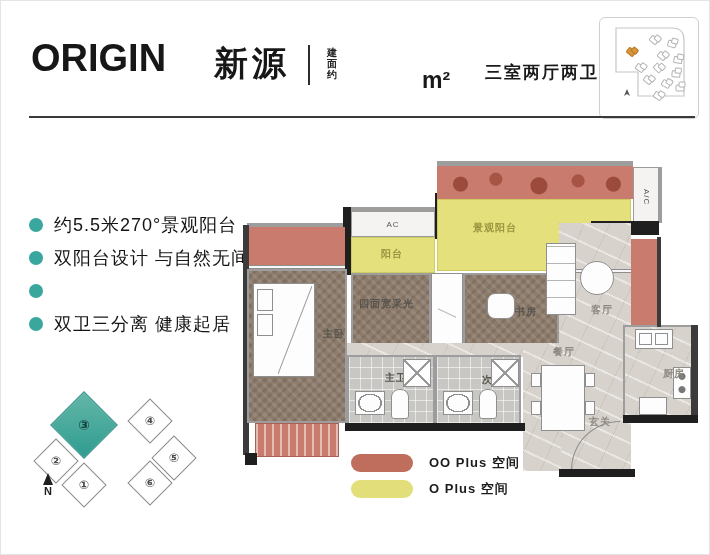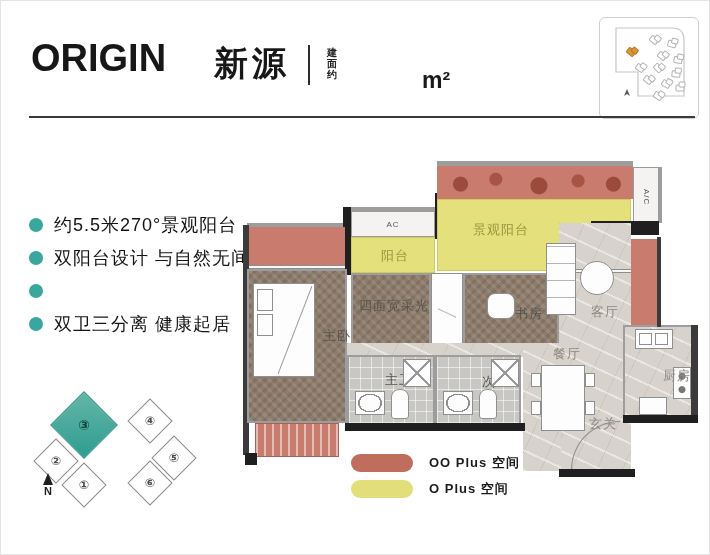--- a/index.html
+++ b/index.html
@@ -51,21 +51,21 @@
   .tile{background-color:#c8c7c4;
         background-image:repeating-linear-gradient(0deg,rgba(255,255,255,.55) 0 1px,transparent 1px 11px),
                          repeating-linear-gradient(90deg,rgba(255,255,255,.55) 0 1px,transparent 1px 11px);
         border:2px solid #9d9d9d;box-sizing:border-box;}
   .ov-red{background:#c97b6e;}
   .ov-yellow{background:#e4e17c;border:1px solid #cfcb5e;box-sizing:border-box;}
   .wall-b{background:#1f1f1f;}
   .wall-g{background:#9d9d9d;}
   .wall-d{background:#3b3b3b;}
   .furn{background:#fdfdfd;border:1px solid #8f8f8f;box-sizing:border-box;position:absolute;}
-  .rlbl{position:absolute;font-size:13px;letter-spacing:1px;color:#57534c;white-space:nowrap;}
+  .rlbl{position:absolute;font-size:10px;letter-spacing:1px;color:#57534c;white-space:nowrap;font-weight:bold;}
   .lbl-yellow{color:#9a943f;}
   .lbl-marble{color:#8e8a82;}
   .plants{background-image:radial-gradient(circle at 12% 55%,#9c4a3c 0 7px,transparent 8px),
           radial-gradient(circle at 30% 40%,#a85444 0 6px,transparent 7px),
           radial-gradient(circle at 52% 60%,#9c4a3c 0 8px,transparent 9px),
           radial-gradient(circle at 72% 45%,#a85444 0 6px,transparent 7px),
           radial-gradient(circle at 90% 55%,#9c4a3c 0 7px,transparent 8px);}
   .hatch{background-image:repeating-linear-gradient(90deg,rgba(255,255,255,.5) 0 2px,transparent 2px 8px);
          border:1px solid #a95f51;box-sizing:border-box;}
   .xmark{background-image:linear-gradient(45deg,transparent calc(50% - 1px),#9a9a9a calc(50% - 1px) calc(50% + 1px),transparent calc(50% + 1px)),
@@ -82,20 +82,21 @@
 </head>
 <body>
 
 <div class="page">
 
   <div class="abs logo">ORIGIN</div>
   <div class="abs cnname">新源</div>
   <div class="abs hdivider"></div>
   <div class="abs areaprefix">建面约</div>
   <div class="abs areaunit">m²</div>
+  <div class="abs layoutdesc">三室两厅两卫</div>
 
   <div class="abs sitemap">
     <svg width="96" height="98" viewBox="0 0 96 98">
       <defs>
         <g id="bldg">
             <rect x="-4" y="-3" width="8" height="6" rx="1"></rect>
             <rect x="-1" y="-6" width="6" height="5" rx="1"></rect>
           </g>
       </defs>
       <path d="M16 10 h56 q12 0 12 12 v56 h-46 v-24 h-22 z" fill="#ffffff" stroke="#c6c6c6" stroke-width="1.2"></path>

